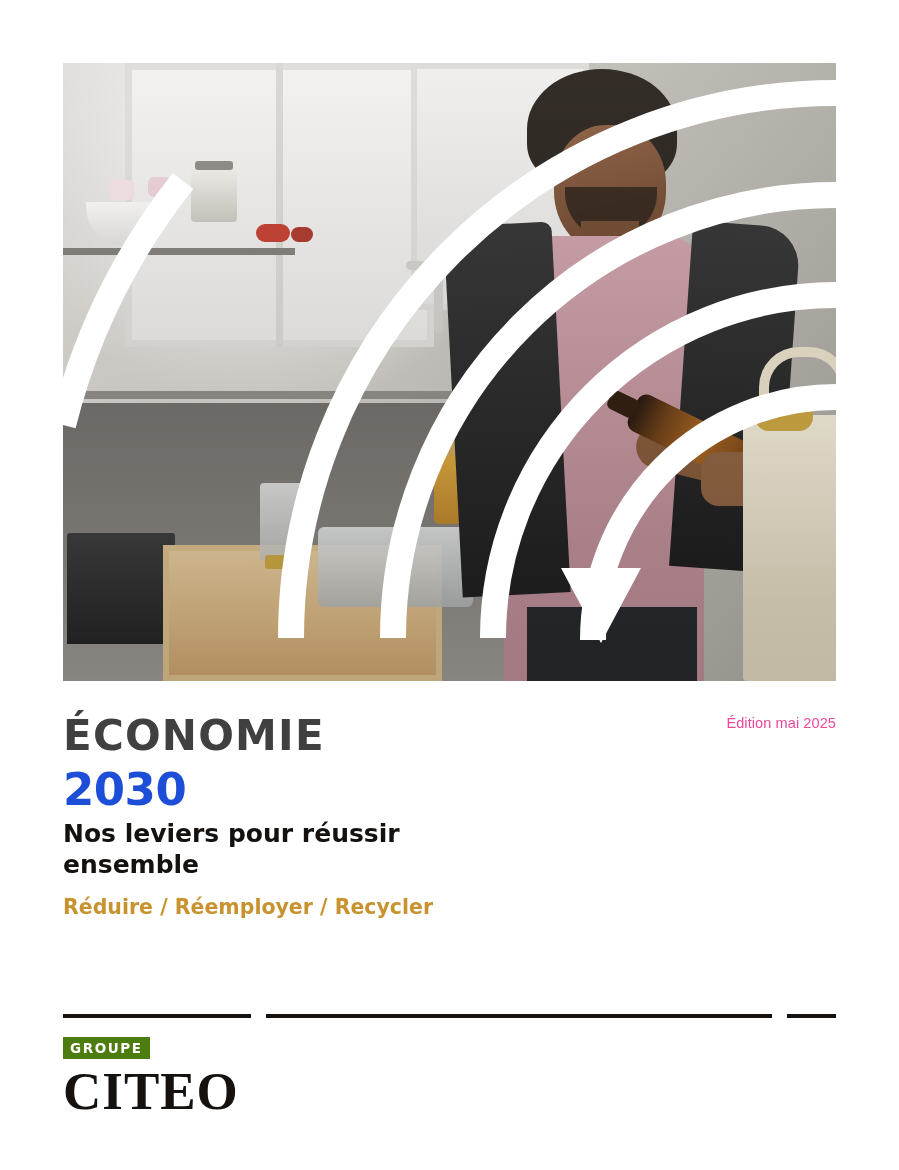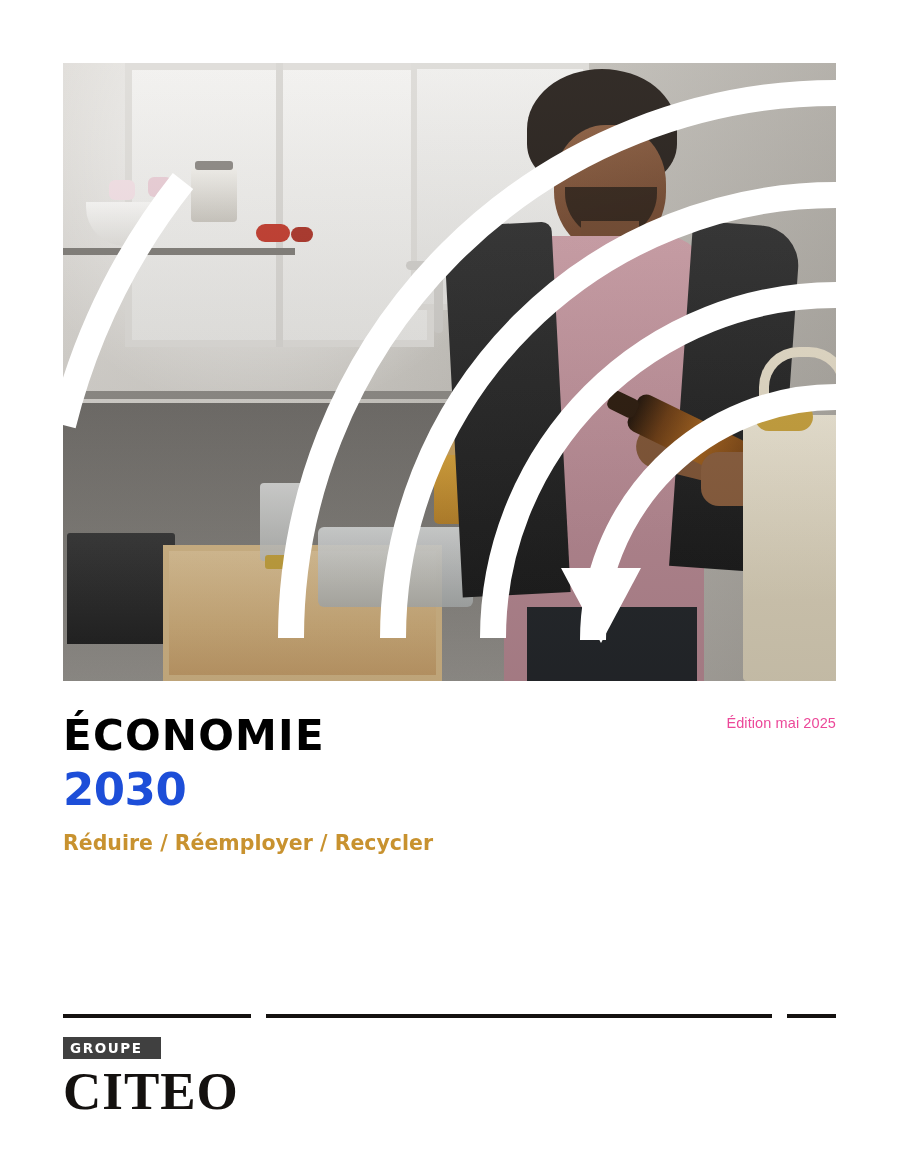--- a/index.html
+++ b/index.html
@@ -394,21 +394,21 @@
     left: 63px;
     top: 712px;
     width: 560px;
   }
   .title-line {
     font-family: "DejaVu Sans", sans-serif;
     font-weight: 700;
     font-size: 42px;
     line-height: 48px;
     letter-spacing: 1.2px;
-    color: #000000;
+    color: #404040;
   }
   .title-year {
     font-family: "DejaVu Sans", sans-serif;
     font-weight: 700;
     font-size: 45px;
     line-height: 52px;
     letter-spacing: -0.5px;
     margin-top: 4px;
     color: #1d4ed8;
   }
@@ -441,27 +441,27 @@
   .rule-3 { left: 787px; top: 1014px; width: 49px; }
 
   
   .logo {
     position: absolute;
     left: 63px;
     top: 1037px;
   }
   .logo-groupe {
     display: inline-block;
-    background: #404040;
+    background: #4d7c0f;
     color: #ffffff;
     font-family: "DejaVu Sans", sans-serif;
     font-weight: 700;
     font-size: 13.5px;
     letter-spacing: 1.6px;
-    padding: 3px 18px 3px 7px;
+    padding: 3px 7px 3px 7px;
   }
   .logo-citeo {
     font-family: Liberation Serif, serif;
     font-weight: 700;
     font-size: 53px;
     line-height: 56px;
     letter-spacing: 1px;
     color: #14110f;
     margin-top: 4px;
   }
@@ -539,20 +539,21 @@
         <path d="M 0 362 A 645 645 0 0 1 120 118"></path>
       </g>
     </svg>
   </div>
 
   <div class="edition">Édition mai 2025</div>
 
   <div class="title-wrap">
     <div class="title-line">ÉCONOMIE</div>
     <div class="title-year">2030</div>
+    <div class="subtitle">Nos leviers pour réussir ensemble</div>
     <div class="tagline">Réduire / Réemployer / Recycler</div>
   </div>
 
   <div class="rule rule-1"></div>
   <div class="rule rule-2"></div>
   <div class="rule rule-3"></div>
 
   <div class="logo">
     <div class="logo-groupe">GROUPE</div>
     <div class="logo-citeo">CITEO</div>

